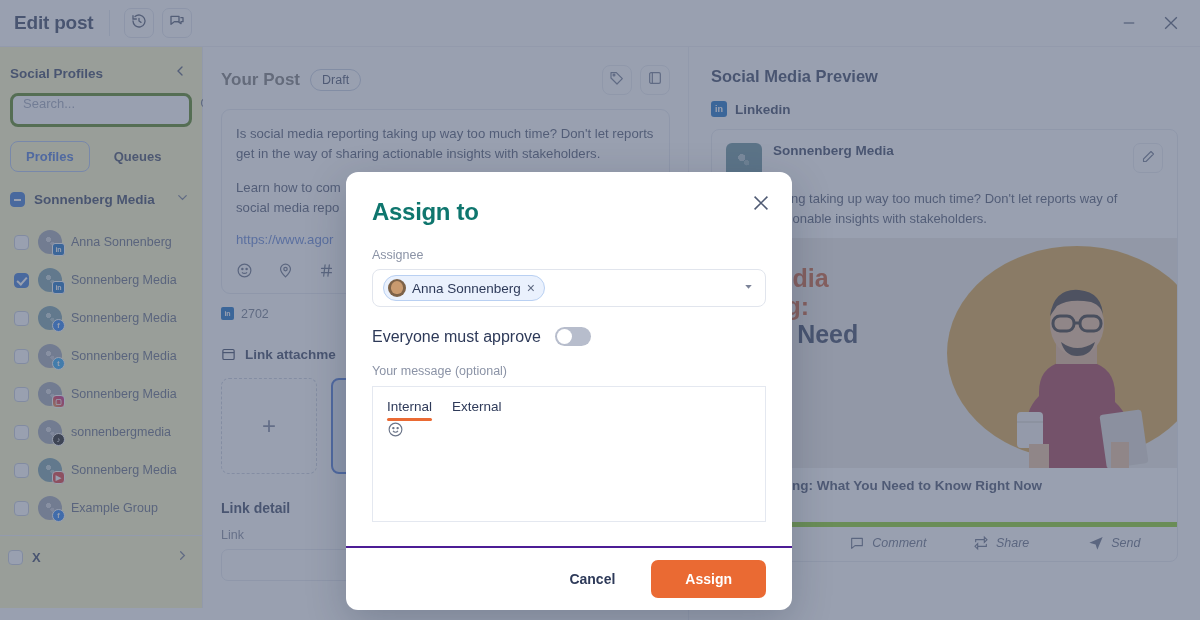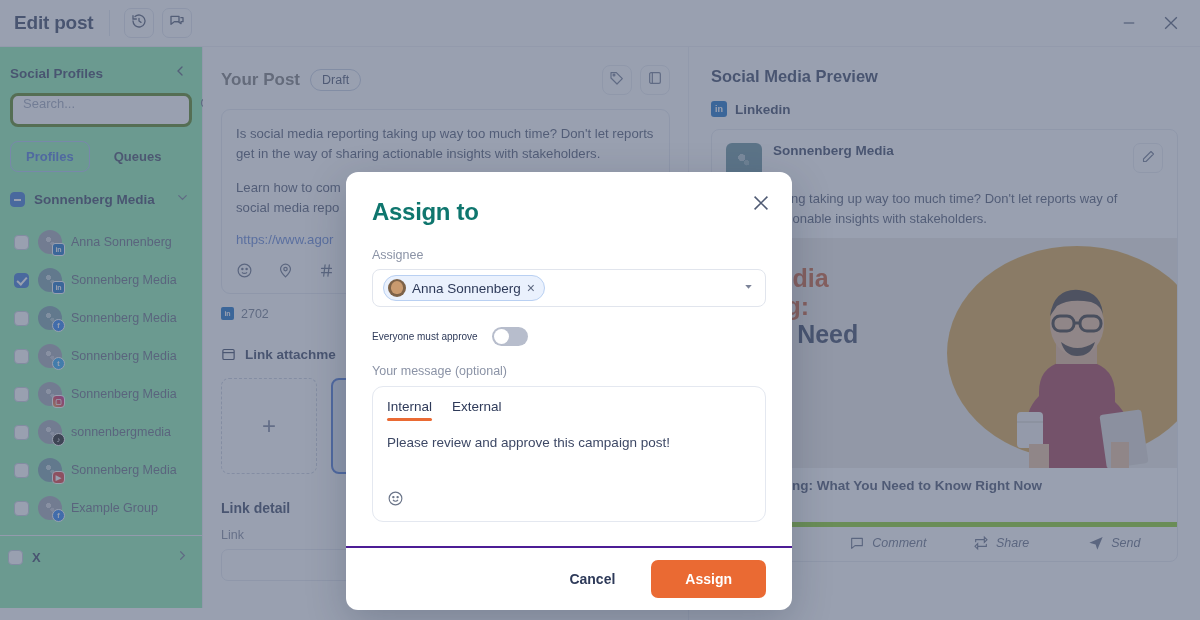--- a/index.html
+++ b/index.html
@@ -28,21 +28,21 @@
     width: 30px; height: 30px; border: 1px solid #dfe3ec; border-radius: 7px;
     display: flex; align-items: center; justify-content: center;
     background: #fff; margin-right: 8px; color: #49536b;
   }
   .win-ctrls { margin-left: auto; display: flex; align-items: center; gap: 16px; }
   .win-btn { width: 26px; height: 26px; display:flex; align-items:center; justify-content:center; color:#4a5570; }
 
   
   .sidebar {
     position: absolute; top: 47px; left: 0; width: 203px; bottom: 12px;
-    background: #86efac; border-right: 1px solid #eceff4; padding: 0;
+    background: #fef9c3; border-right: 1px solid #eceff4; padding: 0;
   }
   .sb-head {
     display: flex; align-items: center; padding: 16px 14px 10px 10px;
   }
   .sb-head-title { font-size: 13.5px; font-weight: bold; color: #2e3a59; }
   .sb-collapse { margin-left: auto; color: #4a5570; display:flex; }
   .search-wrap { padding: 0 10px; }
   .search-box {
     height: 34px; border: 3px solid #4d7c0f; border-radius: 8px;
     display: flex; align-items: flex-start; padding: 0 10px; background: #fff;
@@ -214,26 +214,26 @@
     display: flex; align-items: center; gap: 6px; height: 26px; padding: 0 9px 0 4px;
     background: #eaf1fd; border: 1px solid #b9d0f2; border-radius: 14px;
   }
   .chip-av { width: 18px; height: 18px; border-radius: 50%; background: #7d6248; position:relative; overflow:hidden;}
   .chip-av::after{content:"";position:absolute;left:3px;top:2px;width:12px;height:13px;border-radius:50% 50% 45% 45%;
     background:#c99a6f;}
   .chip-name { font-size: 13.5px; color: #2e3a59; }
   .chip-x { font-size: 14px; color: #5a6party; color: #5a6party; color:#5d6піс; color: #5c677f; line-height: 1; }
   .sel-caret { margin-left: auto; color: #7b8398; }
   .approve-row { display: flex; align-items: center; gap: 14px; margin-top: 20px; }
-  .approve-label { font-size: 10px; color: #2e3a59; }
+  .approve-label { font-size: 16px; color: #2e3a59; }
   .toggle { width: 36px; height: 19px; border-radius: 10px; background: #b7bdcc; position: relative; }
   .toggle-knob { position: absolute; left: 2px; top: 2px; width: 15px; height: 15px;
                  border-radius: 50%; background: #fff; }
   .msg-label { font-size: 12.5px; color: #8b93a6; margin-top: 18px; }
-  .msg-box { margin-top: 8px; border: 1px solid #e4e8f0; border-radius: 11px; height: 136px;
+  .msg-box { margin-top: 8px; border: 1px solid #e4e8f0; border-radius: 0; height: 136px;
              padding: 12px 14px 0 14px; display: flex; flex-direction: column; }
   .msg-tabs { display: flex; gap: 20px; }
   .msg-tab { font-size: 13.5px; color: #2e3a59; padding-bottom: 7px; position: relative; }
   .msg-tab.active { font-weight: normal; }
   .msg-tab.active::after { content: ""; position: absolute; left: 0; right: 0; bottom: 0;
                            height: 3px; background: #ea6a33; border-radius: 2px; }
   .msg-text { font-size: 13.5px; color: #3d4865; margin-top: 14px; flex: 1; }
   .msg-emoji { color: #6a7488; padding-bottom: 10px; }
   .modal-foot {
     border-top: 2px solid #4c1d95; padding: 12px 26px; display: flex;
@@ -595,21 +595,20 @@
           <div class="toggle-knob"></div>
         </div>
       </div>
 
       <div class="msg-label">Your message (optional)</div>
       <div class="msg-box">
         <div class="msg-tabs">
           <div class="msg-tab active">Internal</div>
           <div class="msg-tab">External</div>
         </div>
-        <div class="msg-text">Please review and approve this campaign post!</div>
         <div class="msg-emoji">
           <svg width="17" height="17" viewBox="0 0 24 24" fill="none" stroke="currentColor" stroke-width="1.6">
               <circle cx="12" cy="12" r="9"></circle>
               <path d="M8.5 14a4.3 4.3 0 0 0 7 0"></path>
               <circle cx="9" cy="10" r=".9" fill="currentColor"></circle>
               <circle cx="15" cy="10" r=".9" fill="currentColor"></circle>
             </svg>
         </div>
       </div>
     </div>

